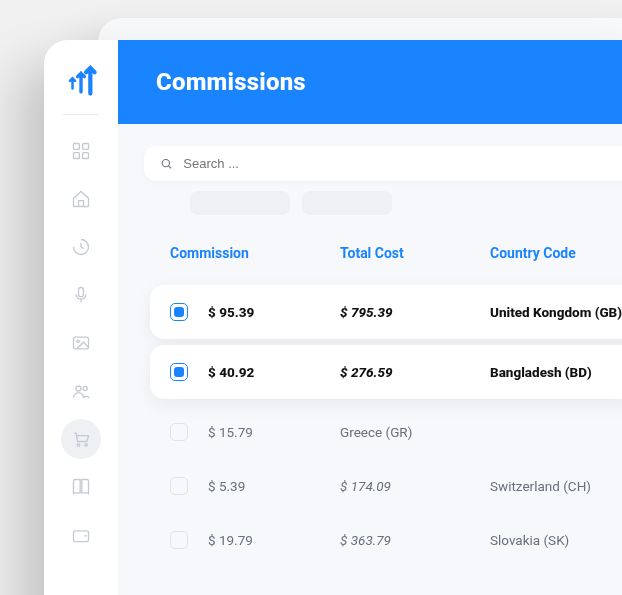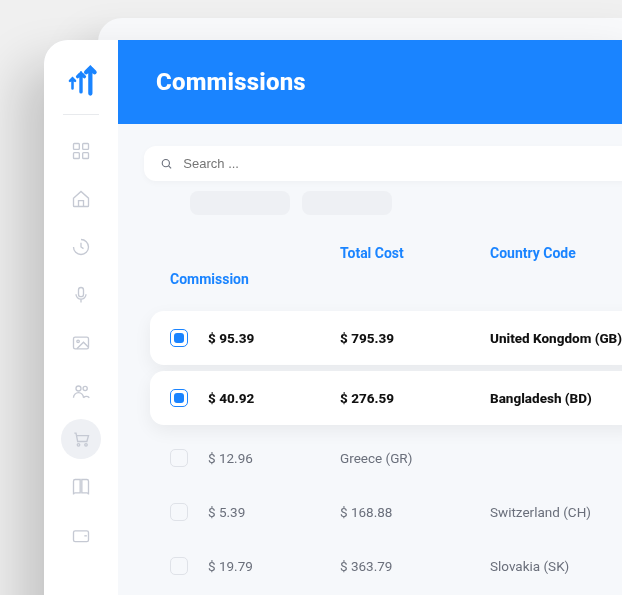--- a/index.html
+++ b/index.html
@@ -92,21 +92,21 @@
     background:transparent; width:100%;
   }
   .placeholder-pills { display:flex; gap:12px; padding-left: 46px; margin-bottom: 30px; }
   .pill { background:#eef0f4; border-radius:8px; height:24px; }
   .pill.a { width:100px; }
   .pill.b { width:90px; }
   .table-head {
     display:flex; padding: 0 0 18px 26px;
     font-size:14px; font-weight:700; color:#1a84ff;
   }
-  .col-comm { width: 170px; margin-top: 26px; }
+  .col-comm { width: 170px; }
   .col-cost { width: 150px; }
   .col-country { flex:1; }
   .row {
     display:flex; align-items:center;
     padding: 18px 0 18px 26px;
     font-size: 13.5px;
     color:#6a6f7b;
   }
   .row.sel {
     background:#fff;
@@ -121,21 +121,21 @@
     width:18px; height:18px; border-radius:5px;
     border:1.5px solid #dfe2e8; margin-right: 20px;
     flex-shrink:0;
     display:flex; align-items:center; justify-content:center;
   }
   .check.on { border-color:#1a84ff; }
   .check.on::after {
     content:""; width:10px; height:10px; border-radius:3px; background:#1a84ff;
   }
   .cell-comm { width: 132px; }
-  .cell-cost { width: 150px; }
+  .cell-cost { width: 150px; font-style: italic; }
   .cell-country { flex:1; white-space:nowrap; }
   .row.sel .cell-comm { width:132px; }
 </style>
 </head>
 <body>
 
 <div class="back-card"></div>
 
 <div class="main-card">
 
@@ -245,27 +245,27 @@
             <div class="cell-country">United Kongdom (GB)</div>
           </div>
           <div class="row sel">
             <div class="check on"></div>
             <div class="cell-comm">$ 40.92</div>
             <div class="cell-cost">$ 276.59</div>
             <div class="cell-country">Bangladesh (BD)</div>
           </div>
           <div class="row">
             <div class="check"></div>
-            <div class="cell-comm">$ 12.96</div>
+            <div class="cell-comm">$ 15.79</div>
             <div class="cell-country">Greece (GR)</div>
           </div>
           <div class="row">
             <div class="check"></div>
             <div class="cell-comm">$ 5.39</div>
-            <div class="cell-cost">$ 168.88</div>
+            <div class="cell-cost">$ 174.09</div>
             <div class="cell-country">Switzerland (CH)</div>
           </div>
           <div class="row">
             <div class="check"></div>
             <div class="cell-comm">$ 19.79</div>
             <div class="cell-cost">$ 363.79</div>
             <div class="cell-country">Slovakia (SK)</div>
           </div>
         </div>
     </div>

